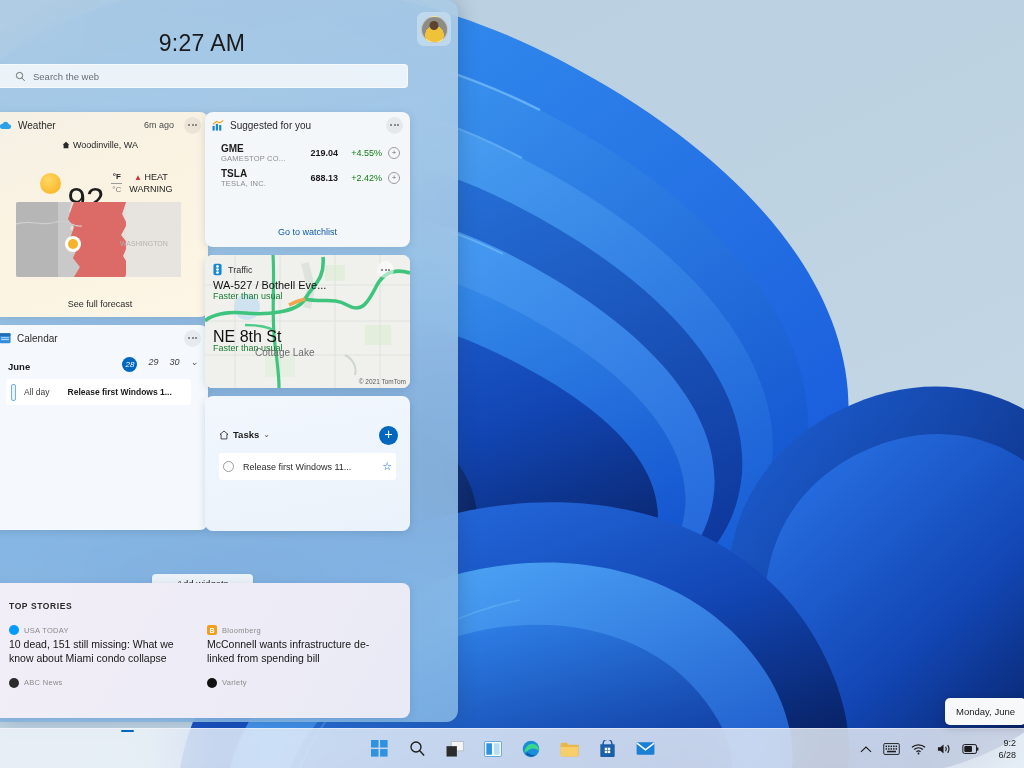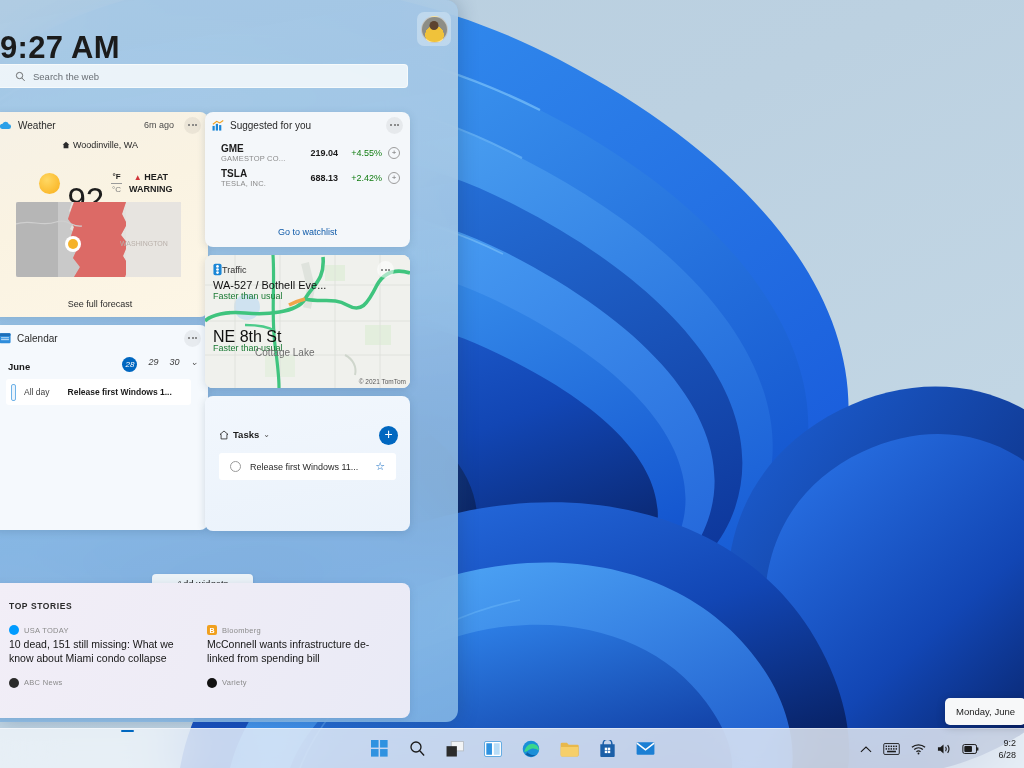--- a/index.html
+++ b/index.html
@@ -20,21 +20,21 @@
     border-radius: 0 12px 12px 0;
     background: linear-gradient(170deg, rgba(176,204,227,.92) 0%, rgba(170,203,230,.90) 30%, rgba(150,192,228,.88) 62%, rgba(133,183,228,.88) 100%);
     backdrop-filter: blur(30px);
     box-shadow: 2px 0 18px rgba(30,60,90,.25);
     overflow: hidden;
   }
 
   
   #panel-clock {
     position: absolute; top: 30px; left: 0; width: 404px;
-    text-align: left; font-size: 31px; color: #1b1b1b; font-weight: 700; letter-spacing:.3px;
+    text-align: center; font-size: 23px; color: #1b1b1b; font-weight: 400; letter-spacing:.3px;
   }
   #avatar {
     position: absolute; top: 12px; left: 417px; width: 34px; height: 34px;
     border-radius: 7px; background: rgba(255,255,255,.30);
     display: flex; align-items: center; justify-content: center;
   }
   #avatar .photo {
     width: 27px; height: 27px; border-radius: 50%;
     background: radial-gradient(circle at 50% 72%, #f0c23a 0 42%, #8d8d86 43% 100%);
     position: relative; overflow: hidden; border: 1px solid rgba(255,255,255,.5);
@@ -73,21 +73,21 @@
     background: linear-gradient(160deg,#f6f1e6 0%,#faf3e2 45%,#fdf6e6 100%); }
   #w-weather .row1 { display:flex; align-items:center; justify-content:center; gap:3px; margin-top:2px; }
   #w-weather .loc { font-size: 9px; color: #272727; }
   #w-weather .main { display:flex; align-items:center; justify-content:center; gap:7px; margin-top:1px; padding-left:12px;}
   .sun { width: 21px; height: 21px; border-radius: 50%; background: radial-gradient(circle at 38% 33%, #ffd863, #f9ae19); }
   .temp { font-size: 33px; color: #1d1d1d; font-weight: 400; line-height: 1; margin-top: 32px; }
   .units { display:flex; flex-direction:column; align-items:center; font-size: 8px; line-height: 1.25; }
   .units .f { color: #1d1d1d; font-weight: 700; }
   .units .bar { width: 11px; height: 1px; background: #9a9a9a; margin: 1px 0; }
   .units .c { color: #7d7d7d; }
-  .alert { text-align: center; font-size: 9px; font-weight: 700; color: #1d1d1d; line-height: 1.25; }
+  .alert { text-align: center; font-size: 9px; font-weight: 400; color: #1d1d1d; line-height: 1.25; }
   .alert .t { color: #d13438; font-size: 8px; }
   #w-weather .map { position:absolute; left:24px; top:90px; width:165px; height:75px; border-radius:2px; overflow:hidden; background:#c9c9c9; }
   #w-weather .foot { position:absolute; bottom:8px; width:100%; text-align:center; font-size:9px; color:#2c2c2c; }
 
   
   #w-cal { left: -8px; top: 325px; width: 216px; height: 205px; background: #f5f9fd; }
   #w-cal .month { position:absolute; left:16px; top:36px; font-size:9.5px; font-weight:700; color:#1b1b1b; }
   #w-cal .days { position:absolute; right:10px; top:32px; display:flex; gap:11px;font-style:italic; }
   #w-cal .d { font-size:9px; color:#3d3d3d; }
   #w-cal .d.sel { background:#0067c0; color:#fff; width:15px; height:15px; border-radius:50%;
@@ -108,39 +108,39 @@
   .stk .px { font-size: 9px; font-weight: 700; color:#1b1b1b; width: 40px; text-align:right; }
   .stk .ch { font-size: 9px; color:#107c10; width: 44px; text-align:right; }
   .stk .plus { width:12px; height:12px; border-radius:50%; border:1px solid #9c9c9c; margin-left:6px;
      display:flex; align-items:center; justify-content:center; font-size:8px; color:#6f6f6f; line-height:1; }
   #w-stocks .watch { position:absolute; bottom:10px; width:100%; text-align:center; font-size:9px; color:#0f5aa8; }
 
   
   #w-traffic { left: 205px; top: 255px; width: 205px; height: 133px; background:#eef1ec; }
   #w-traffic .mapbg { position:absolute; inset:0; }
   #w-traffic .ov { position:absolute; left:0; top:0; width:100%; }
-  #w-traffic .thd { display:flex; align-items:center; padding: 6px 16px 0 8px; }
+  #w-traffic .thd { display:flex; align-items:center; gap:6px; padding: 6px 16px 0 8px; }
   #w-traffic .thd .ttl { font-size:9px; color:#303030; }
   #w-traffic .r1 { font-size:11px; font-weight:400; color:#101010; margin:1px 0 0 8px; }
   #w-traffic .sub { font-size:9px; color:#1a7a34; margin-left:8px; }
   #w-traffic .r2 { position:absolute; left:8px; top:73px; font-size:16px; color:#101010; }
   #w-traffic .sub2 { position:absolute; left:8px; top:88px; font-size:9px; color:#1a7a34; }
   #w-traffic .lake { position:absolute; left:50px; top:92px; font-size:10px; color:#6d6d6d; }
   #w-traffic .attr { position:absolute; right:4px; bottom:3px; font-size:6.5px; color:#5a5a5a; }
 
   
   #w-todo { left: 205px; top: 396px; width: 205px; height: 135px;
      background: linear-gradient(170deg,#f2f7fd,#eaf2fb); }
   #w-todo .tasks { position:absolute; left:14px; top:33px; display:flex; align-items:center; gap:4px; }
   #w-todo .tasks .lbl { font-size:9.5px; font-weight:700; color:#1b1b1b; }
   #w-todo .tasks .cv { font-size:8px; color:#555; }
   #w-todo .addbtn { position:absolute; right:12px; top:30px; width:19px; height:19px; border-radius:50%;
      background:#0067c0; color:#fff; font-size:14px; line-height:17px; text-align:center; }
   #w-todo .item { position:absolute; left:14px; top:57px; width:177px; height:27px; background:#fff;
-     border-radius:3px; display:flex; align-items:center; padding: 0 11px; gap: 9px; }
+     border-radius:3px; display:flex; align-items:center; padding: 0 4px; gap: 9px; }
   #w-todo .item .circle { width:11px; height:11px; border-radius:50%; border:1.3px solid #9a9a9a; }
   #w-todo .item .txt { flex:1; font-size:9px; color:#2a2a2a; }
   #w-todo .item .star { color:#1a6fc4; font-size:11px; }
 
   
   #add-widgets {
     position:absolute; left:152px; top:549px; width:101px; height:19px;
     background: rgba(243,246,249,.93); border-radius:4px;
     font-size:9.5px; color:#1b1b1b; display:flex; align-items:center; justify-content:center;
     box-shadow: 0 1px 3px rgba(40,70,100,.18);

